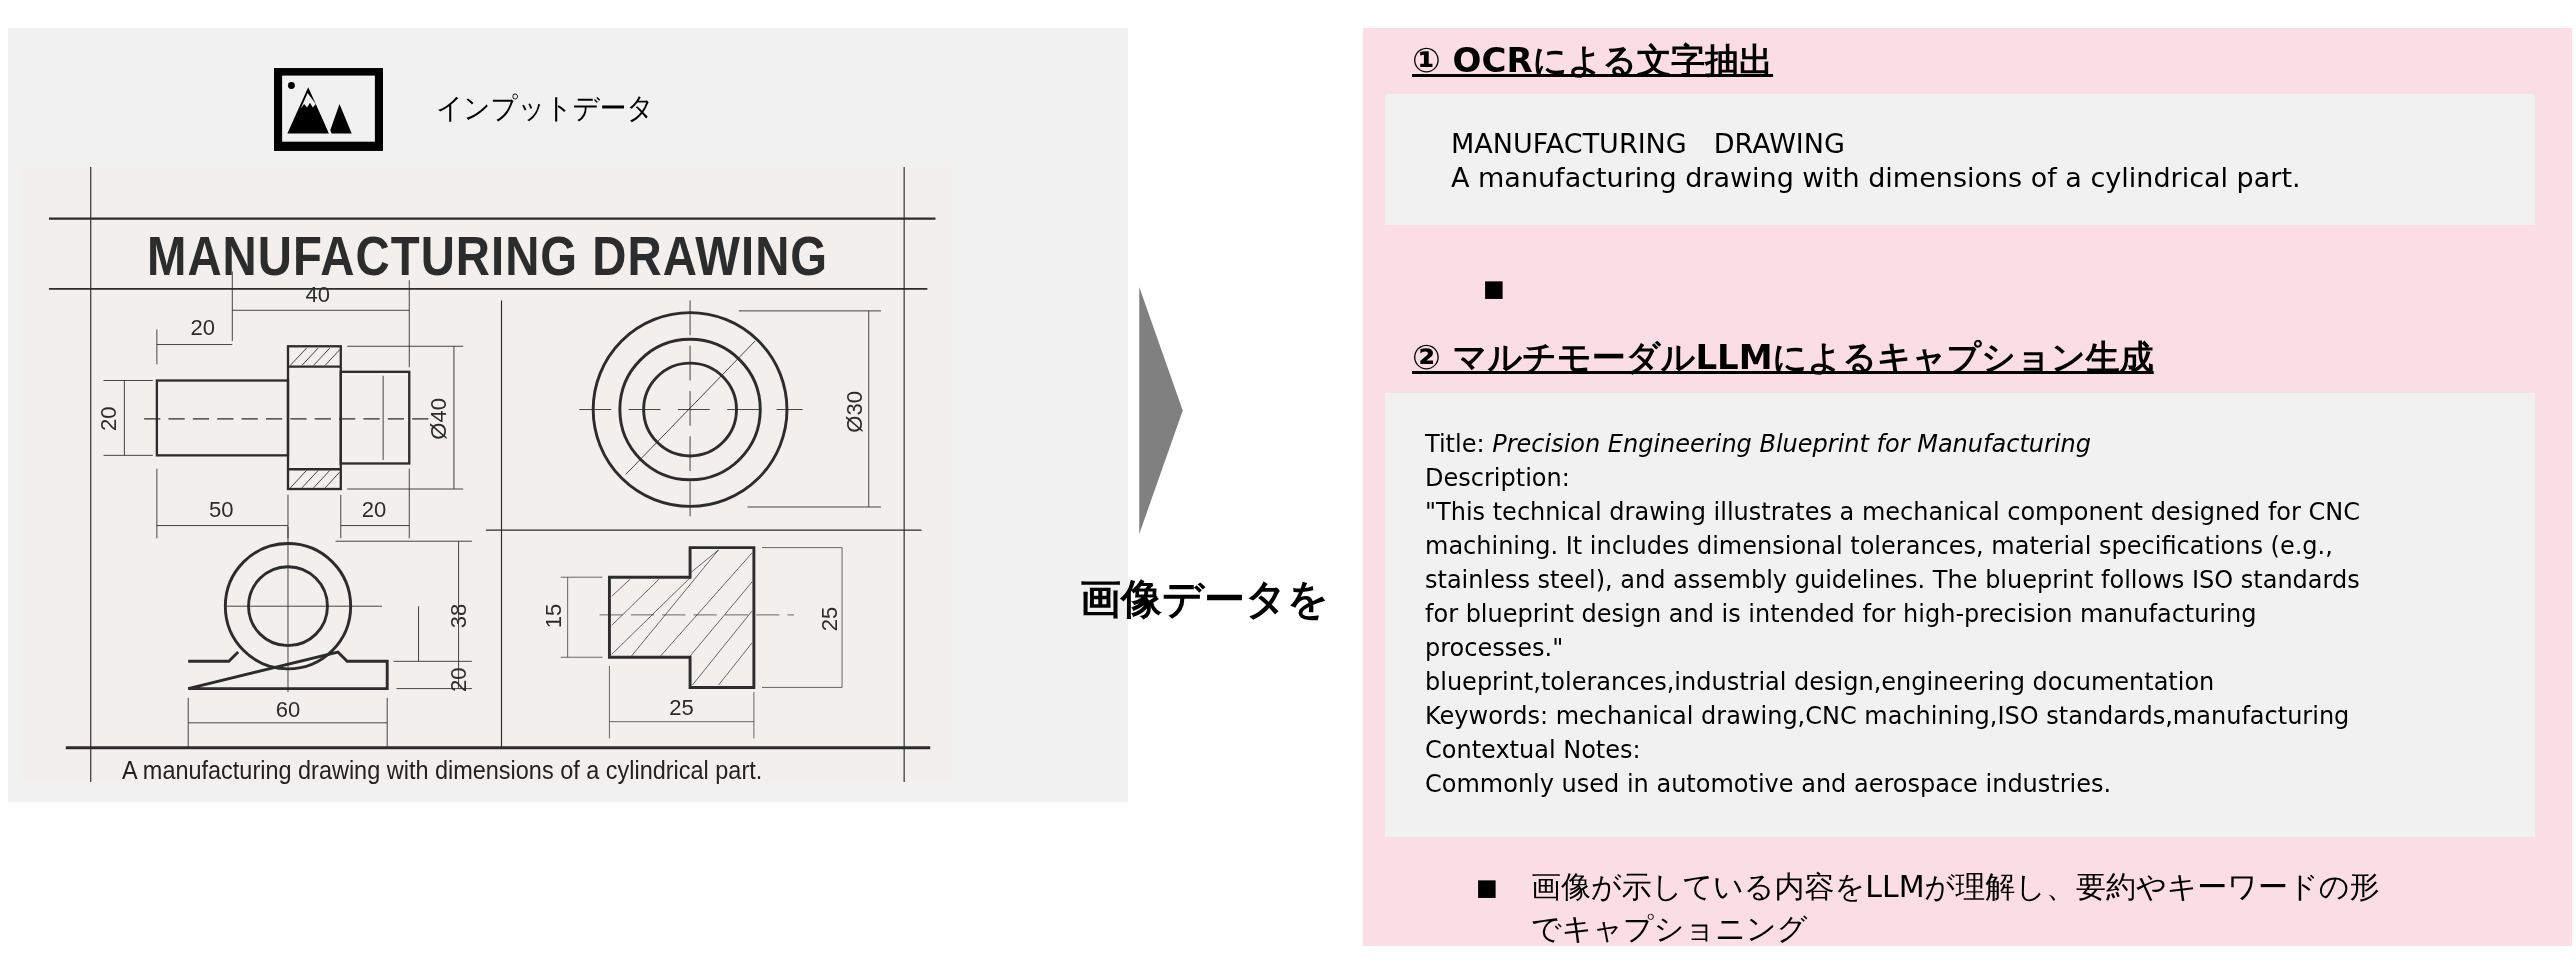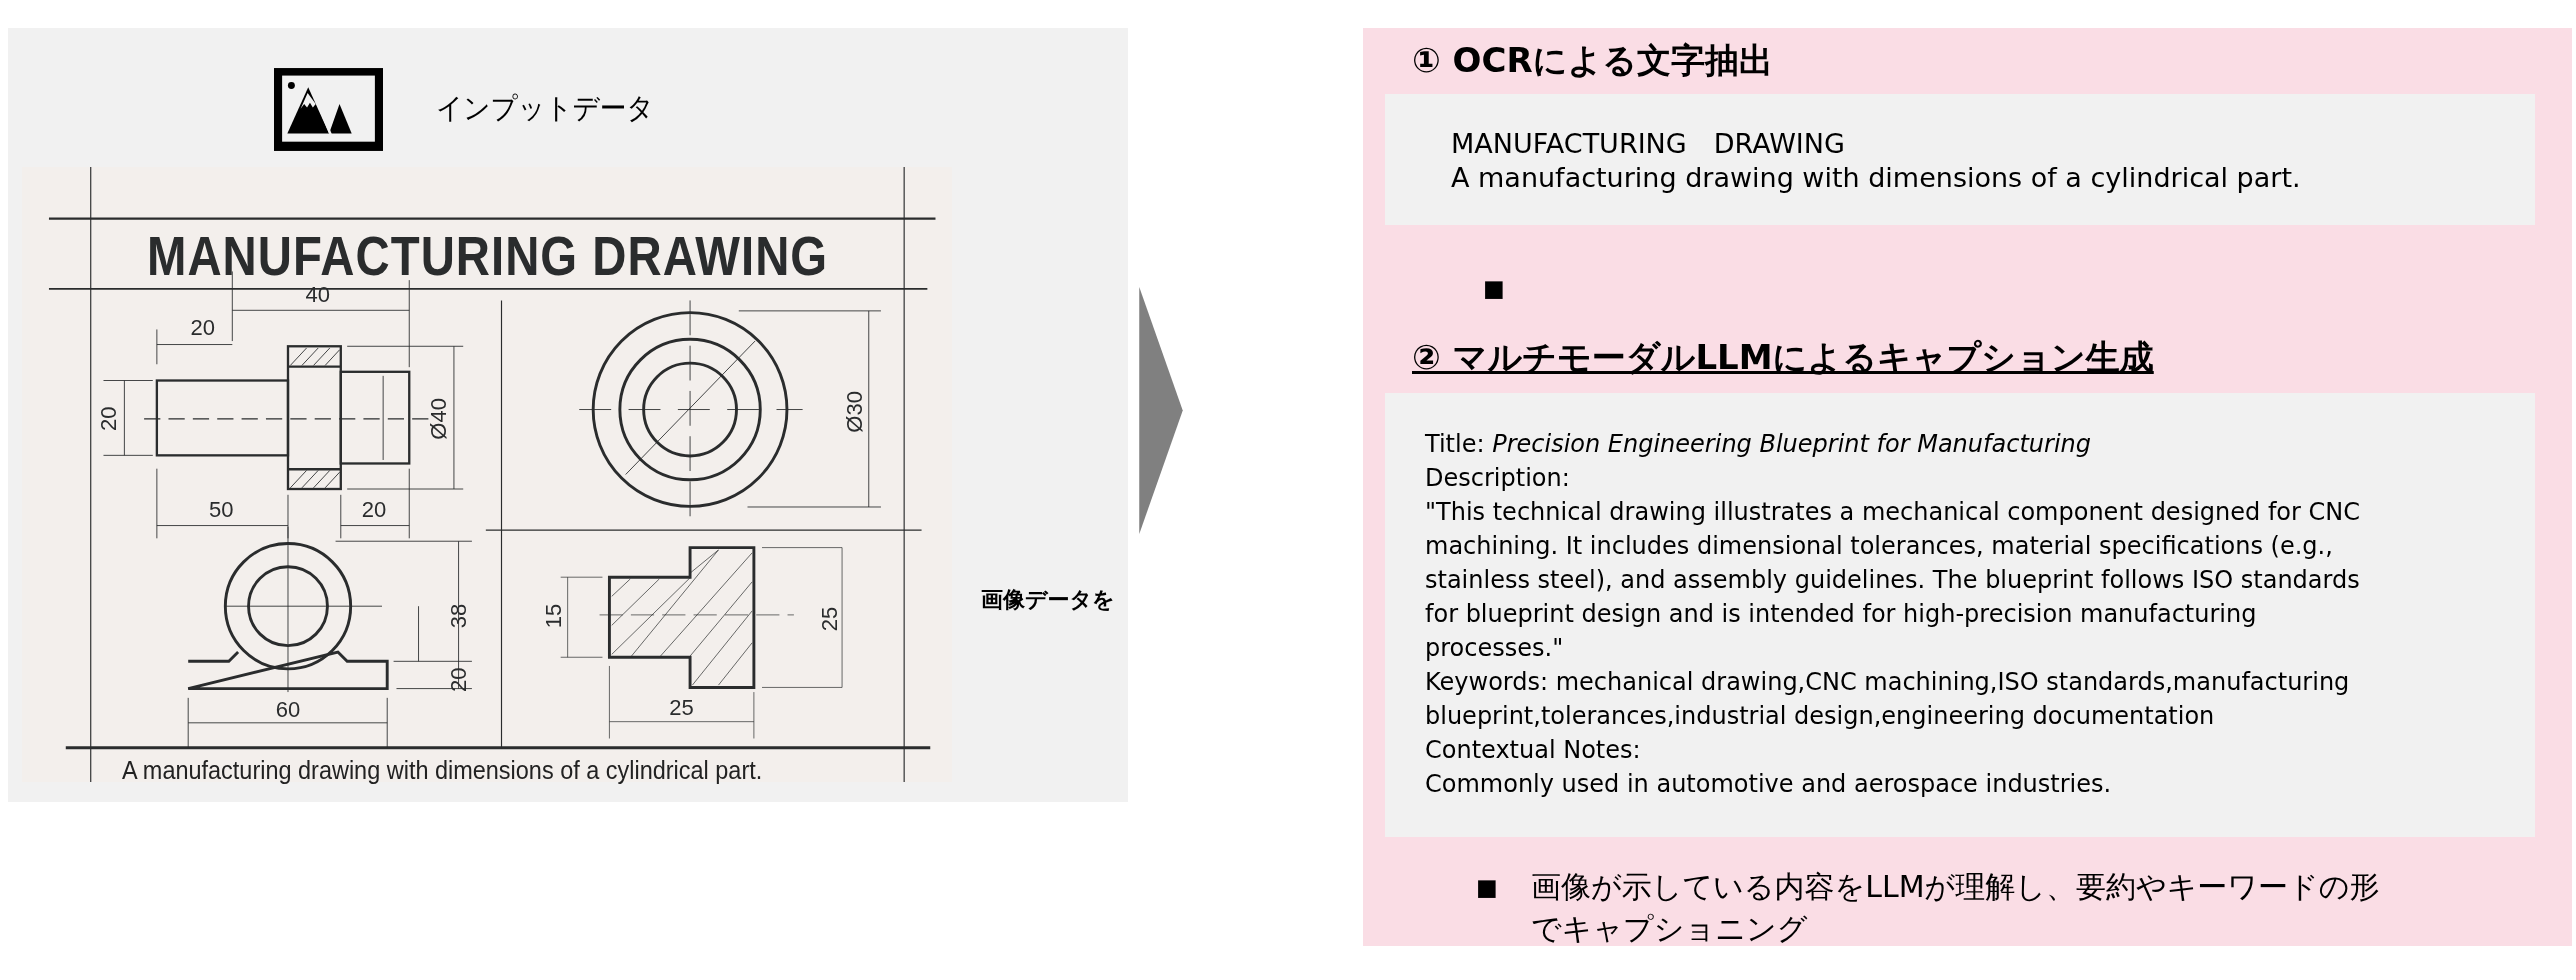--- a/index.html
+++ b/index.html
@@ -10,25 +10,25 @@
   .image-icon { position: absolute; left: 266px; top: 40px; width: 109px; height: 83px; }
   .input-label { position: absolute; left: 428px; top: 63px; font-size: 29px; line-height: 35px; white-space: nowrap; transform: scaleX(0.92); transform-origin: left center; }
 
   .drawing-sheet { position: absolute; left: 14.5px; top: 139px; width: 930px; height: 615px; background: #f3efec; }
   .drawing-svg { position: absolute; left: 0; top: 0; width: 930px; height: 615px; }
   .sheet-title { position: absolute; left: 125px; top: 60px; width: 685px; font-family: "Liberation Sans", sans-serif; font-weight: bold; font-size: 55px; line-height: 58px; color: #2a2c2d; letter-spacing: 1.2px; white-space: nowrap; transform: scaleX(0.86); transform-origin: left center; }
   .sheet-caption { position: absolute; left: 100px; top: 588px; font-family: "Liberation Sans", sans-serif; font-size: 25.5px; line-height: 31px; color: #222; white-space: nowrap; transform: scaleX(0.92); transform-origin: left center; }
   .dim { font-family: "Liberation Sans", sans-serif; font-size: 38px; fill: #2a2c2d; }
 
   .arrow-shape { position: absolute; left: 1139px; top: 287px; width: 44px; height: 247px; }
-  .convert-label { position: absolute; left: 981px; top: 578px; width: 348px; text-align: left; font-size: 22px; line-height: 43px; font-weight: bold; }
+  .convert-label { position: absolute; left: 981px; top: 578px; width: 348px; text-align: right; font-size: 41px; line-height: 43px; font-weight: bold; }
 
   .output-panel { position: absolute; left: 1363px; top: 28px; width: 1209px; height: 918px; background: #fadde5; }
   .step-heading { position: absolute; left: 49px; font-size: 34px; line-height: 41px; font-weight: bold; white-space: nowrap; }
-  .step1-heading { top: 11.6px; }
+  .step1-heading { top: 11.6px; text-decoration: underline; }
   .step2-heading { top: 309px; text-decoration: underline; }
   .result-box { position: absolute; left: 22px; width: 1150px; background: #f1f1f1; }
   .ocr-box { top: 66px; height: 131px; }
   .caption-box { top: 365px; height: 444px; }
   .ocr-text { position: absolute; left: 66px; top: 33px; font-size: 27px; line-height: 34px; white-space: nowrap; }
   .caption-text { position: absolute; left: 40px; top: 34px; width: 1091px; font-size: 24px; line-height: 34px; }
   .caption-line { display: block; white-space: nowrap; }
   .italic { font-style: italic; }
   .bullet-row { position: absolute; font-size: 30px; line-height: 42px; display: flex; }
   .bullet-mark { width: 55px; flex: none; font-size: 23px; }
@@ -190,22 +190,22 @@
   <div class="step-heading step2-heading">② マルチモーダルLLMによるキャプション生成</div>
   <div class="result-box caption-box">
     <div class="caption-text">
       <span class="caption-line"><span>Title: </span><span class="italic">Precision Engineering Blueprint for Manufacturing</span></span>
       <span class="caption-line">Description:</span>
       <span class="caption-line">"This technical drawing illustrates a mechanical component designed for CNC</span>
       <span class="caption-line">machining. It includes dimensional tolerances, material specifications (e.g.,</span>
       <span class="caption-line">stainless steel), and assembly guidelines. The blueprint follows ISO standards</span>
       <span class="caption-line">for blueprint design and is intended for high-precision manufacturing</span>
       <span class="caption-line">processes."</span>
+      <span class="caption-line">blueprint,tolerances,industrial design,engineering documentation</span>
       <span class="caption-line">Keywords: mechanical drawing,CNC machining,ISO standards,manufacturing</span>
-      <span class="caption-line">blueprint,tolerances,industrial design,engineering documentation</span>
       <span class="caption-line">Contextual Notes:</span>
       <span class="caption-line">Commonly used in automotive and aerospace industries.</span>
     </div>
   </div>
   <div class="bullet-row bullet2">
     <span class="bullet-mark">■</span>
     <span class="bullet-text">画像が示している内容をLLMが理解し、要約やキーワードの形でキャプショニング</span>
   </div>
 </div>
 

